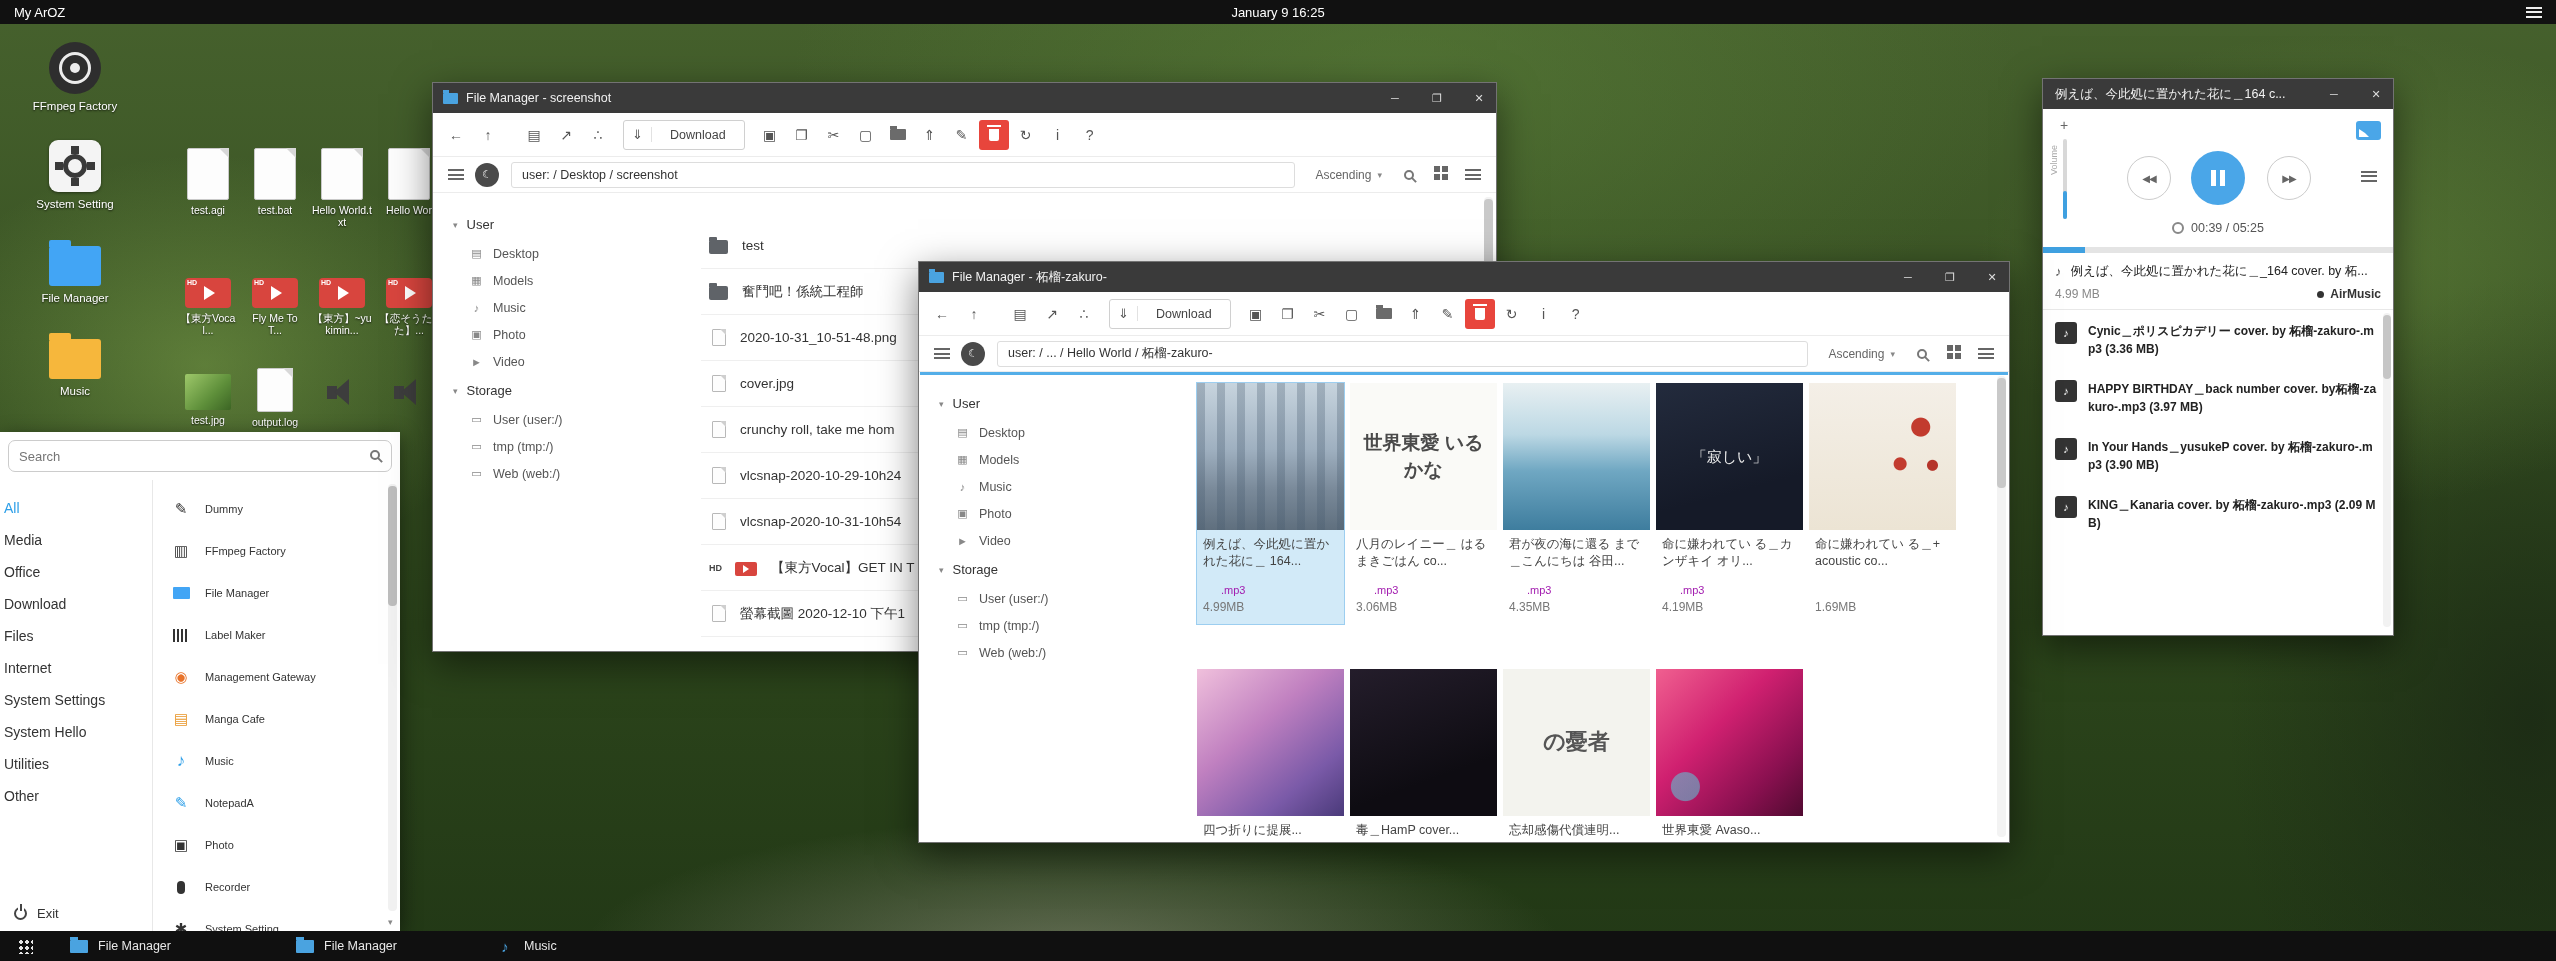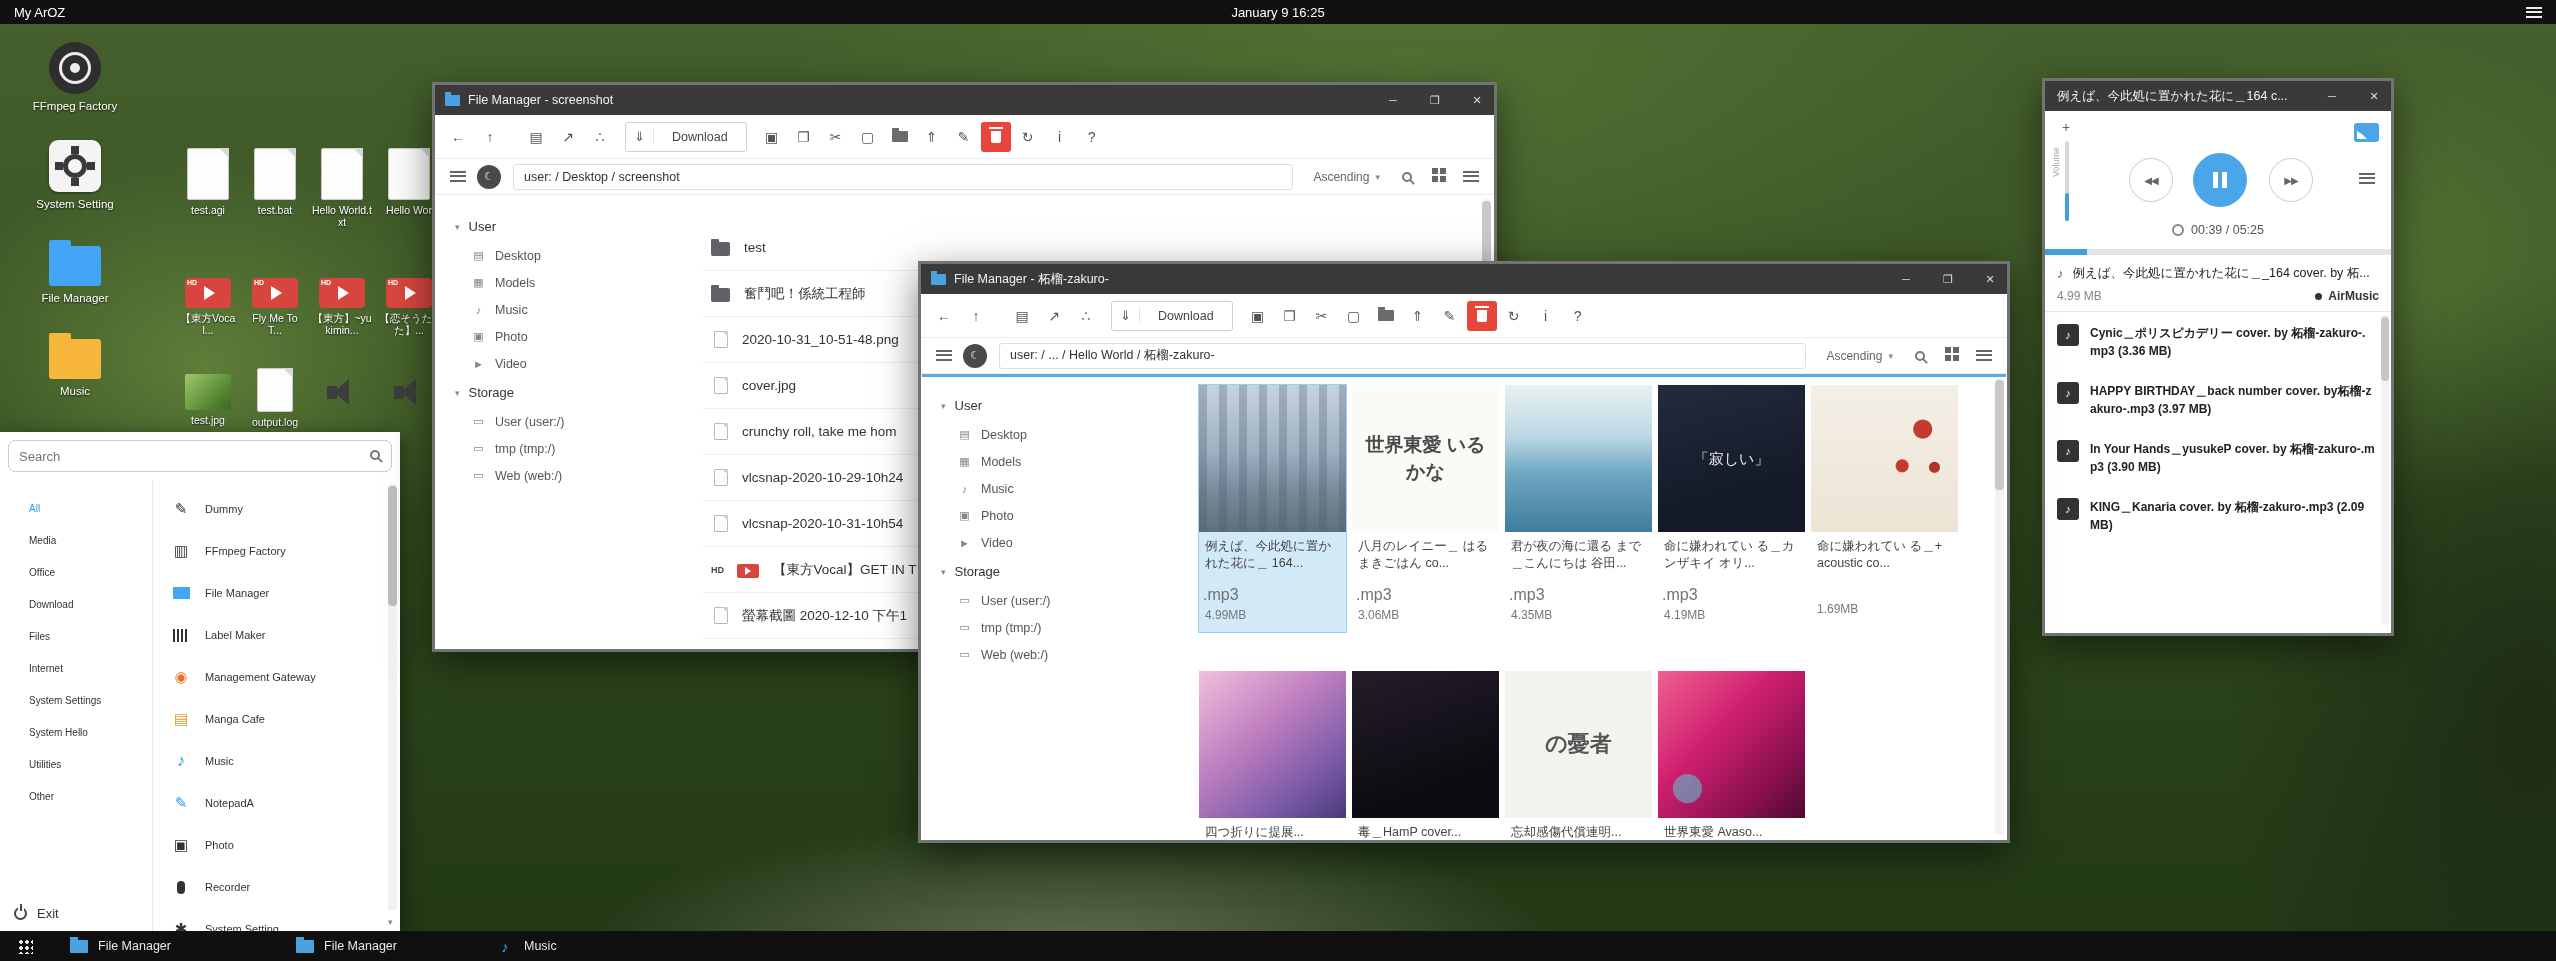--- a/index.html
+++ b/index.html
@@ -62,21 +62,21 @@
 
   
   #startmenu{position:absolute;left:0;top:432px;width:400px;height:499px;background:#fff;z-index:5;
     box-shadow:2px 4px 18px rgba(0,0,0,.45)}
   .smsearch{position:absolute;left:8px;right:8px;top:8px;height:32px}
   .smsearch input{width:100%;height:100%;border:1px solid #ccc;border-radius:7px;padding:0 30px 0 10px;font-size:13px;color:#333;outline:none;font-family:inherit}
   .smsearch .icmag{position:absolute;right:12px;top:10px}
   .icmag{display:inline-block;width:10px;height:10px;border:2px solid #777;border-radius:50%;position:relative}
   .icmag::after{content:"";position:absolute;width:6px;height:2px;background:#777;transform:rotate(45deg);right:-5px;bottom:-3px}
   .smcats{position:absolute;left:0;top:56px;width:152px;padding-top:4px}
-  .cat{height:32px;display:flex;align-items:center;padding-left:29px;font-size:10px;color:#333;cursor:pointer}
+  .cat{height:32px;display:flex;align-items:center;padding-left:4px;font-size:14px;color:#333;cursor:pointer}
   .cat.active{color:#2d9fe8}
   .smapps{position:absolute;left:152px;right:14px;top:48px;bottom:0;border-left:1px solid #e8e8e8;padding-top:8px;overflow:hidden;background:#fff}
   .app{height:42px;display:flex;align-items:center;gap:12px;padding-left:16px;font-size:11px;color:#333;cursor:pointer}
   .appic{width:24px;display:inline-flex;justify-content:center;align-items:center;font-size:15px;color:#444}
   .ic-pen .appic::before{content:"✎";color:#333}
   .ic-film .appic::before{content:"▥";color:#333}
   .ic-folder-blue .appic::before{content:"";width:17px;height:12px;background:#42a5f5;border-radius:1px;display:block}
   .ic-barcode .appic::before{content:"";width:16px;height:13px;display:block;background:repeating-linear-gradient(90deg,#333 0 2px,transparent 2px 4px)}
   .ic-gateway .appic::before{content:"◉";color:#e8732a}
   .ic-book .appic::before{content:"▤";color:#e8962a}
@@ -86,21 +86,21 @@
   .ic-mic .appic::before{content:"";width:8px;height:13px;background:#333;border-radius:4px;display:block}
   .ic-gear .appic::before{content:"✱";color:#333}
   .smscroll{position:absolute;right:3px;top:52px;bottom:20px;width:9px;background:#f1f1f1;border-radius:4px}
   .smthumb{position:absolute;top:2px;left:0;width:100%;height:120px;background:#bdbdbd;border-radius:4px}
   .smdown{position:absolute;bottom:-16px;left:0;font-size:9px;color:#888}
   .smexit{position:absolute;left:14px;bottom:10px;display:flex;align-items:center;gap:10px;font-size:13px;color:#333;cursor:pointer}
   .icpower{display:inline-block;width:13px;height:13px;border:2px solid #444;border-radius:50%;position:relative}
   .icpower::after{content:"";position:absolute;left:50%;top:-5px;width:2px;height:7px;background:#444;transform:translateX(-50%);box-shadow:0 0 0 2px #fff}
 
   
-  .window{position:absolute;background:#fff;border:3px solid #737373;box-shadow:0 12px 36px rgba(0,0,0,.5);overflow:hidden}
+  .window{position:absolute;background:#fff;border:1px solid #737373;box-shadow:0 12px 36px rgba(0,0,0,.5);overflow:hidden}
   #win1{left:432px;top:82px;width:1065px;height:570px;z-index:10}
   #win2{left:918px;top:261px;width:1092px;height:582px;z-index:20}
   .titlebar{height:30px;background:#3a3a3a;display:flex;align-items:center;padding-left:10px;gap:8px}
   .wtitle{flex:1;font-size:12.5px;color:#f2f2f2;white-space:nowrap;overflow:hidden}
   .wctl{width:34px;height:30px;display:flex;align-items:center;justify-content:center;color:#ddd;font-size:11px;cursor:pointer}
   .tb-ic{width:15px;height:11px;background:#4aa3e0;border-radius:1px;position:relative;flex:none}
   .tb-ic::before{content:"";position:absolute;top:-3px;left:0;width:6px;height:3px;background:#4aa3e0}
   .toolbar{height:44px;display:flex;align-items:center;padding:0 8px;border-bottom:1px solid #ececec;gap:2px}
   .tbtn{display:flex;align-items:center;justify-content:center;width:30px;height:30px;border-radius:3px;color:#555;font-size:14px;cursor:pointer;flex:none}
   .tbtn.sm{width:26px;height:26px;font-size:12px}
@@ -148,21 +148,21 @@
 
   
   .tilegrid{position:absolute;display:flex;gap:6px}
   #tiles1{left:278px;top:121px}
   #tiles2{left:278px;top:407px}
   .tile{width:147px;background:#fff;cursor:pointer}
   .tile.sel{background:#d2eaf8;outline:1px solid #9ccef0}
   .tile .art{width:147px;height:147px;position:relative;display:flex;align-items:center;justify-content:center;text-align:center;overflow:hidden}
   .art-text{font-size:14px;color:#555;line-height:1.4;padding:0 8px;word-break:break-all}
   .tile .tname{font-size:12.5px;color:#444;line-height:1.35;padding:6px 6px 0;min-height:52px;word-break:break-all}
-  .tile .text{font-size:16px;color:#737373;padding:2px 4px 0;min-height:14px}
+  .tile .text{font-size:11px;color:#a21caf;padding:2px 24px 0;min-height:14px}
   .tile .tsize{font-size:12px;color:#777;padding:4px 6px 10px}
   #tiles2 .tile .tname{min-height:0;white-space:nowrap;overflow:hidden}
   .art1 .art{background:
     repeating-linear-gradient(90deg, rgba(70,90,110,.30) 0 8px, transparent 8px 20px),
     linear-gradient(180deg,#c7d4de 0%,#9fb0c0 45%,#7a8a9a 72%,#5f6f7e 100%)}
   .art2 .art{background:#fafaf7}
   .art2 .art-text{font-size:19px;color:#4a4a4a;font-weight:bold}
   .art3 .art{background:linear-gradient(180deg,#e8f0f2 0%,#bcd8e4 35%,#6fa7c2 60%,#3e7d9e 100%)}
   .art4 .art{background:linear-gradient(165deg,#232b3d 0%,#151a28 70%)}
   .art4 .art-text{color:#eee;font-size:15px}

